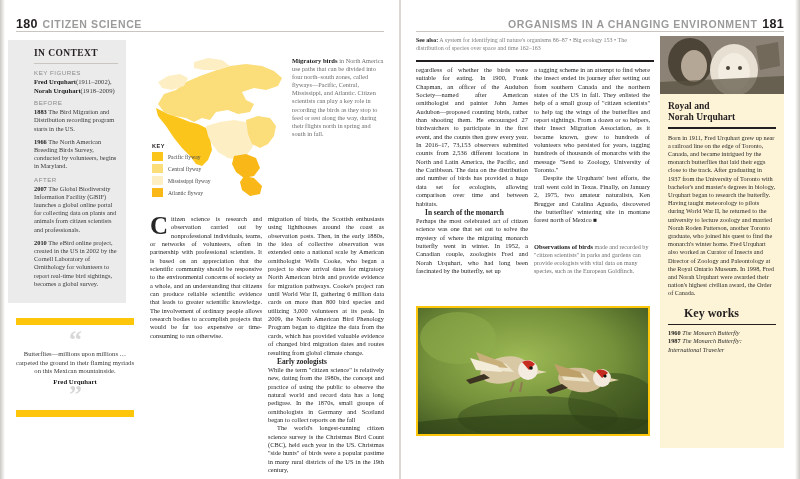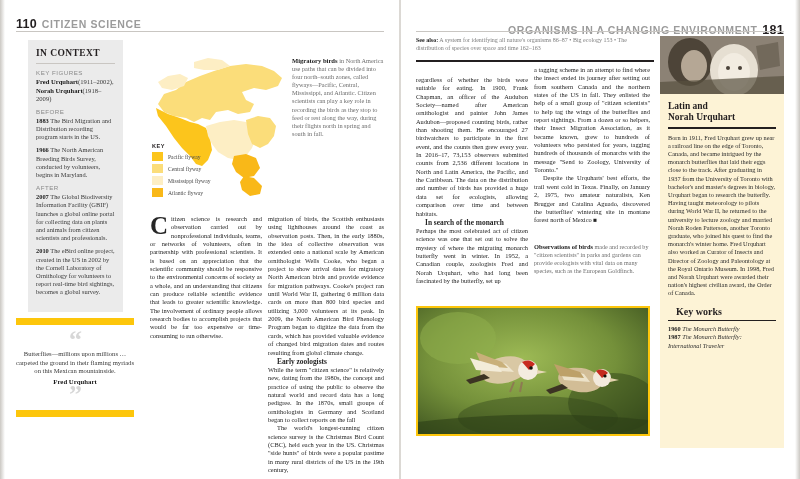--- a/index.html
+++ b/index.html
@@ -21,31 +21,31 @@
 
   
   .runhead{
     position:absolute;top:14px;
     font-family:"Liberation Sans", sans-serif;
     font-weight:bold;letter-spacing:.3px;
   }
   .runhead .num{font-size:12.5px;color:#231f20;}
   .runhead .ttl{font-size:10.5px;color:#9b9b9b;letter-spacing:.6px;}
   .rh-left{left:16px;}
-  .rh-right{right:16px;text-align:left;margin-top:6px;}
+  .rh-right{right:16px;text-align:left;}
   .rule-top{
     position:absolute;height:1px;background:#c9c6c2;
   }
   .rl-left{left:16px;right:auto;top:31px;width:368px;}
   .rl-right{left:416px;top:31px;width:368px;}
 
   
   .incontext{
-    position:absolute;left:28px;top:40px;width:95px;
-    background:#ebebeb;padding:8px 8px 10px 8px;
+    position:absolute;left:8px;top:40px;width:118px;
+    background:#ebebeb;padding:8px 8px 10px 26px;
     box-sizing:border-box;
   }
   .ic-title{
     font-family:"Liberation Serif", serif;
     font-weight:bold;font-size:9.5px;letter-spacing:.4px;
     margin:0 0 5px 0;
   }
   .ic-hr{height:1px;background:#c9c6c2;margin:4px 0 5px 0;}
   .ic-label{
     font-family:"Liberation Sans", sans-serif;
@@ -106,21 +106,21 @@
   .L-c1{left:150px;top:215px;width:112px;}
   .L-c2{left:268px;top:215px;width:116px;}
 
   .seealso{
     position:absolute;left:416px;top:36px;width:238px;
     font-size:6px;line-height:8.2px;color:#7d7d7d;
   }
   .seealso b{color:#1b1b1b;}
   .seealso-rule{position:absolute;left:416px;top:60px;width:238px;height:1.6px;background:#231f20;}
 
-  .R-c1{left:416px;top:76px;width:112px;}
+  .R-c1{left:416px;top:66px;width:112px;}
   .R-c2{left:534px;top:66px;width:116px;}
 
   .photo{
     position:absolute;left:416px;top:306px;width:234px;height:130px;
     border:2.5px solid #fdc60b;box-sizing:border-box;overflow:hidden;
     background:#6f8b3a;
   }
   .photo-cap{
     position:absolute;left:534px;top:243px;width:116px;
     font-size:6.1px;line-height:8px;color:#6d6d6d;
@@ -130,42 +130,42 @@
   
   .biobox{
     position:absolute;left:660px;top:36px;width:124px;height:412px;
     background:#fdf3d6;box-sizing:border-box;
   }
   .bioimg{width:124px;height:58px;overflow:hidden;position:relative;background:#8c8275;}
   .biopad{padding:7px 8px 8px 8px;}
   .bioname{font-weight:bold;font-size:9.5px;line-height:11px;margin:0 0 4px 0;}
   .biorule{height:1.6px;background:#231f20;margin:0 0 5px 0;}
   .biop{font-size:6.3px;line-height:8.2px;margin:0;color:#2b2b2b;}
-  .biokw{font-weight:bold;font-size:10px;margin:8px 0 3px 8px;}
+  .biokw{font-weight:bold;font-size:12px;margin:8px 0 3px 16px;}
   .biokwrule{height:1.4px;background:#231f20;margin:0 0 4px 0;}
   .biowork{font-size:6.3px;line-height:8.4px;color:#2b2b2b;}
   .biowork b{color:#1b1b1b;}
   .biowork i{font-style:italic;}
 
   .edge-left{position:absolute;left:0;top:0;width:5px;height:479px;
     background:linear-gradient(to right,#cbc8c3,#ffffff);}
   .edge-right{position:absolute;right:0;top:0;width:5px;height:479px;
     background:linear-gradient(to left,#cbc8c3,#ffffff);}
 </style>
 </head>
 <body>
 
 <div class="spread">
 
   <div class="page page-left"></div>
   <div class="page page-right"></div>
   <div class="gutter"></div>
 
   <div class="runhead rh-left">
-    <span class="num">110</span>
+    <span class="num">180</span>
     <span class="ttl">CITIZEN SCIENCE</span>
   </div>
   <div class="rule-top rl-left"></div>
 
   <div class="incontext">
     <div class="ic-title">IN CONTEXT</div>
     <div class="ic-hr"></div>
     <div class="ic-label">KEY FIGURES</div>
     <div class="ic-names">
       <b>Fred Urquhart</b><span>(1911–2002),</span><br>
@@ -314,21 +314,21 @@
         <ellipse cx="74" cy="34" rx="24" ry="26" fill="#e6dfd2"></ellipse>
         <ellipse cx="74" cy="36" rx="16" ry="19" fill="#f2ece1"></ellipse>
         <circle cx="68" cy="32" r="2" fill="#4a4238"></circle>
         <circle cx="80" cy="32" r="2" fill="#4a4238"></circle>
         <path d="M96,10 L118,6 L120,30 L100,34 Z" fill="#6c6355" opacity=".8"></path>
         <path d="M0,46 L124,40 L124,58 L0,58 Z" fill="#57503f" opacity=".7"></path>
       </svg>
     </div>
     <div class="biopad">
       <div class="bioname">
-        <span>Latin and</span><br>
+        <span>Royal and</span><br>
         <span>Norah Urquhart</span>
       </div>
       <div class="biorule"></div>
       <p class="biop">Born in 1911, Fred Urquhart grew up near a railroad line on the edge of Toronto, Canada, and became intrigued by the monarch butterflies that laid their eggs close to the track. After graduating in 1937 from the University of Toronto with bachelor's and master's degrees in biology, Urquhart began to research the butterfly. Having taught meteorology to pilots during World War II, he returned to the university to lecture zoology and married Norah Roden Patterson, another Toronto graduate, who joined his quest to find the monarch's winter home. Fred Urquhart also worked as Curator of Insects and Director of Zoology and Paleontology at the Royal Ontario Museum. In 1998, Fred and Norah Urquhart were awarded their nation's highest civilian award, the Order of Canada.</p>
       <div class="biokw">Key works</div>
       <div class="biokwrule"></div>
       <div class="biowork">
         <b>1960</b><i> The Monarch Butterfly</i><br>
         <b>1987</b><i> The Monarch Butterfly: International Traveler</i>
       </div>

